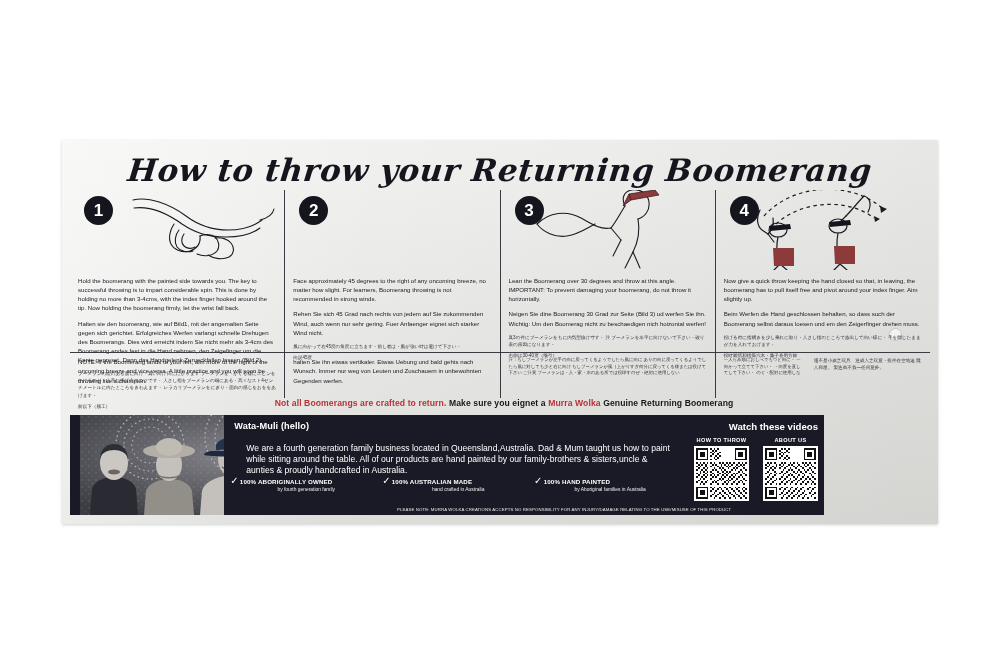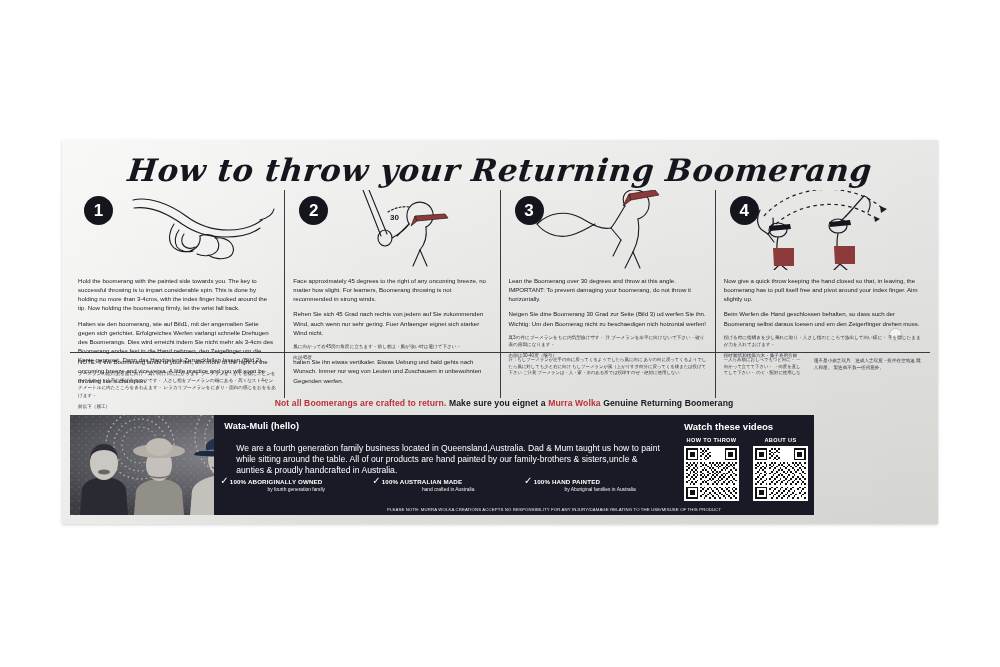--- a/index.html
+++ b/index.html
@@ -78,21 +78,21 @@
   .tagline{
     position:absolute;left:0;top:258px;width:876px;text-align:center;
     font-size:8.6px;font-weight:700;color:#17171e;letter-spacing:.1px;
   }
   .tagline .red{color:#b8323a;font-weight:600;margin-left:8px;}
   .tagline .red-b{color:#b8323a;font-weight:700;}
 
   
   .footer{
     position:absolute;left:8px;top:275px;width:744px;height:100px;
-    background:#1a1a26;color:#fff;display:flex;
+    background:#1a1a26;color:#fff;display:flex;padding-left:10px;
   }
 
   
   .photo{position:relative;width:327px;height:100px;overflow:hidden;background:#4c4c52;}
   .photo svg{display:block;}
 
   
   .story{position:relative;flex:1 1 auto;padding:6px 8px 0 10px;}
   .story h3{margin:0 0 2px 0;font-size:9.2px;font-weight:700;letter-spacing:.1px;}
   .story p{margin:12px;font-size:8.6px;line-height:1.27;font-weight:400;}
@@ -101,21 +101,21 @@
   .claim .c-top{font-size:6.2px;font-weight:700;letter-spacing:.15px;white-space:nowrap;}
   .claim .c-top .tick{font-size:10px;font-weight:400;margin-right:1px;}
   .claim .c-sub{font-size:4.9px;font-weight:400;text-align:center;margin-top:1px;opacity:.92;}
   .disclaimer{
     position:absolute;left:0;right:-214px;bottom:3px;text-align:center;
     font-size:4.3px;letter-spacing:.12px;opacity:.9;white-space:nowrap;
   }
 
   
   .videos{position:relative;width:170px;padding:6px 6px 0 4px;}
-  .videos h4{margin:0 0 5px 0;text-align:left;font-size:9.6px;font-weight:700;}
+  .videos h4{margin:0 0 5px 0;text-align:right;font-size:9.6px;font-weight:700;}
   .qr-row{display:flex;justify-content:center;gap:14px;}
   .qr-item{text-align:center;}
   .qr-label{font-size:5.6px;font-weight:700;letter-spacing:.35px;margin-bottom:3px;}
   .qr{width:55px;height:55px;background:#fff;padding:2px;box-sizing:border-box;}
   .qr svg{display:block;}
 
   
   .hole{
     position:absolute;right:36px;top:188px;width:13px;height:13px;border-radius:50%;
     background:#f3f3f0;box-shadow:inset 0 0 0 1px rgba(0,0,0,.18);
@@ -157,39 +157,20 @@
           <p class="p-ja">ブーメランの絵のある面に向け・真い向け日ににがります
 ブーメランを・かぐる様にスピンをかけるのが・上手な投げ方のコツです・
 人さし指をブーメランの端にある・高々なスト4センチメートルに内たところをきわえます・
 レラカリブーメランをにぎり・面白の感じをおををあげます・</p>
           <p class="p-ja2">前以下（順工）</p>
         </div>
       </div>
 
       <div class="col">
         <div class="badge">2</div>
-        <div class="art">
-          <svg width="200" height="80" viewBox="0 0 200 80">
-            <g fill="none" stroke="#1b1b22" stroke-width="1.1" stroke-linecap="round" stroke-linejoin="round">
-              <path d="M70 0 L88 46"></path>
-              <path d="M76 0 L94 44"></path>
-              <ellipse cx="92" cy="48" rx="7" ry="8"></ellipse>
-              <path d="M99 48 C106 44 112 40 116 34"></path>
-              <path d="M116 34 C112 26 114 18 120 14 C127 10 136 13 139 20 C142 27 139 34 133 37"></path>
-              <path d="M133 37 C134 45 132 54 127 60"></path>
-              <path d="M127 60 L120 76"></path>
-              <path d="M127 60 L134 76"></path>
-              <path d="M116 34 L104 46"></path>
-              <path d="M95 22 C101 18 109 16 116 17" stroke-dasharray="2 2"></path>
-            </g>
-            <path d="M122 26 L152 24 L155 28 L124 31 Z" fill="#8c3a3a" stroke="#3a1f22" stroke-width=".8"></path>
-            <path d="M122 26 L118 36 L124 31 Z" fill="#8c3a3a" stroke="#3a1f22" stroke-width=".8"></path>
-            <text x="97" y="30" font-family="Liberation Sans, sans-serif" font-size="8" font-weight="700" fill="#1b1b22">30</text>
-          </svg>
-        </div>
         <div class="body-text">
           <p class="p-en">Face approximately 45 degrees to the right of any oncoming breeze, no matter how slight. For learners, Boomerang throwing is not recommended in strong winds.</p>
           <p class="p-de">Rehen Sie sich 45 Grad nach rechts von jedem auf Sie zukommenden Wind, auch wenn nur sehr gering. Fuer Anfaenger eignet sich starker Wind nicht.</p>
           <p class="p-ja">風に向かって右45度の角度に立ちます・前し者は・風が強い時は避けて下さい・</p>
           <p class="p-ja2">向説45度</p>
         </div>
       </div>
 
       <div class="col">
         <div class="badge">3</div>

